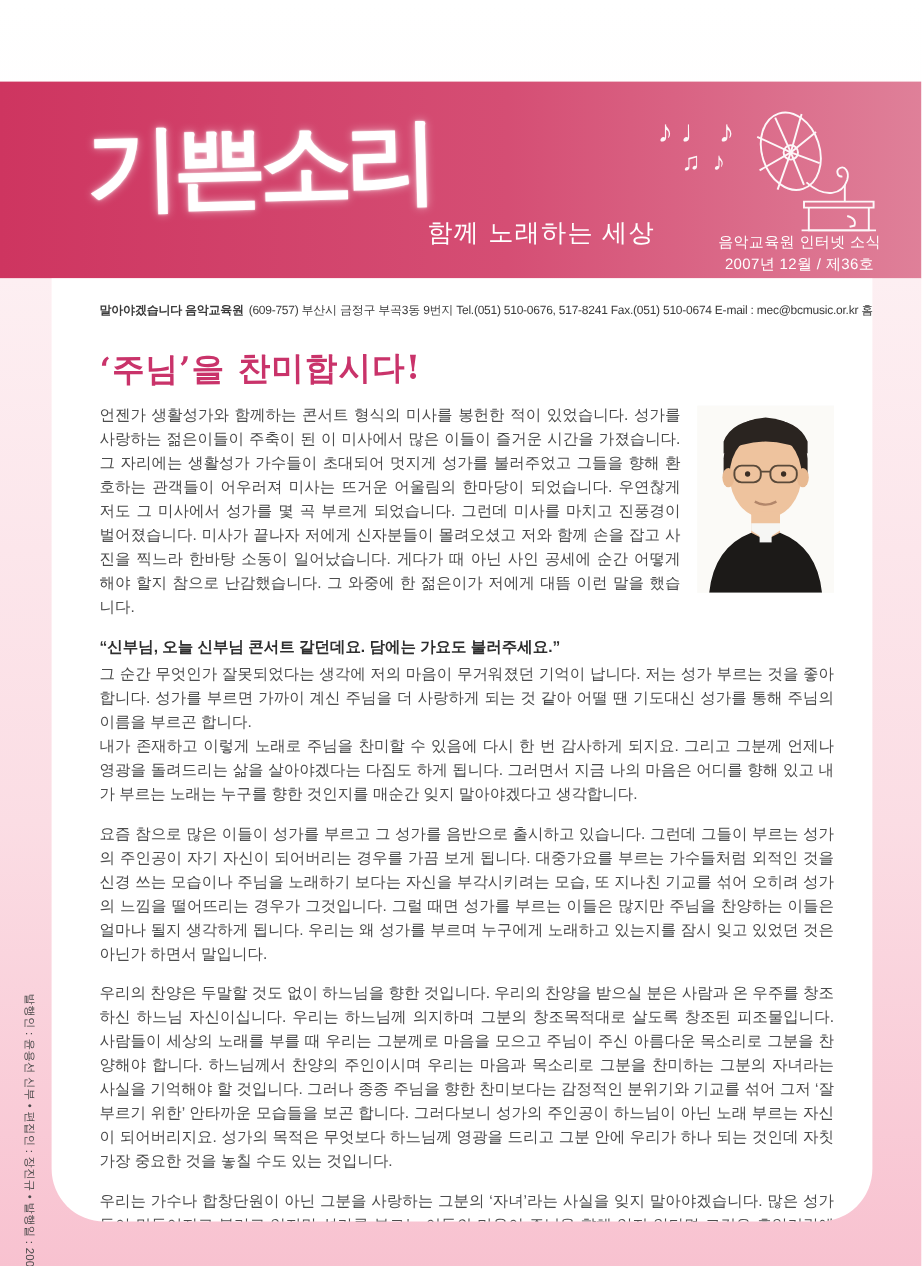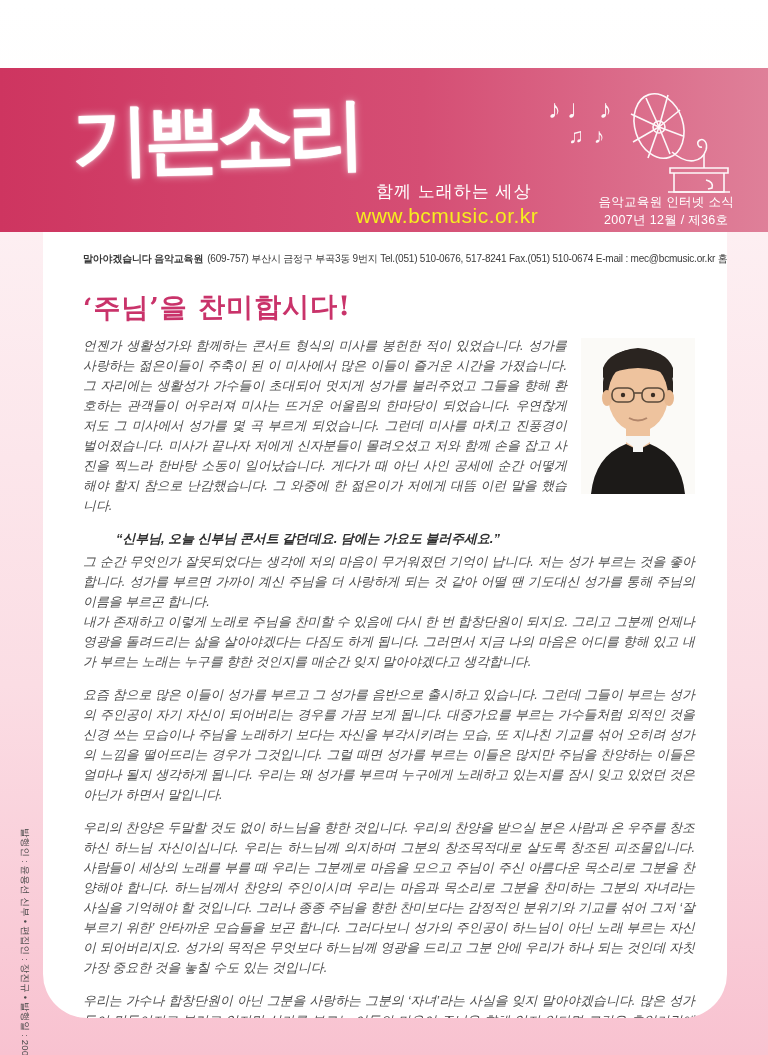--- a/index.html
+++ b/index.html
@@ -6,21 +6,21 @@
   html,body { width:768px; }
   body { font-family:"Liberation Sans","DejaVu Sans",sans-serif; background:#ffffff; }
   .page { position:relative; width:768px; height:1055px; overflow:hidden; background:linear-gradient(#ffffff,#fdf7f8 60%,#fbf2f4); }
 
   
   .header-band { position:absolute; left:0; top:68px; width:768px; height:164px;
                  background:linear-gradient(90deg,#ce3560 0%,#d54e74 55%,#df8099 100%); }
   .logo { position:absolute; left:72px; top:18px; font-size:78px; font-weight:700; color:#ffffff;
           letter-spacing:-6px; font-family:"DejaVu Serif","Liberation Serif",serif;
           text-shadow:0 0 8px rgba(255,255,255,.55), 0 0 2px rgba(255,255,255,.8); transform:rotate(-1.5deg); }
-  .tagline { position:absolute; left:376px; top:112px; font-size:17px; color:#ffffff; letter-spacing:1px; }
+  .tagline { position:absolute; left:356px; top:112px; font-size:21px; color:#ffffff; letter-spacing:1px; }
   .site-url { position:absolute; left:356px; top:136px; font-size:21px; color:#f6ee1e; letter-spacing:.5px; }
   .issue-box { position:absolute; right:34px; top:126px; text-align:center; color:#ffffff;
                font-weight:400; font-size:12.5px; line-height:1.4; letter-spacing:.3px; }
   .notes { position:absolute; color:#ffffff; opacity:.95; }
   .notes.n1 { left:548px; top:26px; font-size:26px; letter-spacing:6px; }
   .notes.n2 { left:568px; top:56px; font-size:21px; letter-spacing:10px; }
   .gramo { position:absolute; right:32px; top:12px; }
 
   
   .main-wrap { position:absolute; left:0; top:232px; width:768px; height:823px;
@@ -35,32 +35,31 @@
   
   .contact-bar { white-space:nowrap; font-size:10px; color:#3a3a3a; letter-spacing:-0.2px; padding-top:4px; }
   .contact-bar .org { font-weight:700; margin-right:4px; }
 
   
   .article { margin-top:22px; }
   .article h1 { font-size:27px; font-weight:700; color:#c9336a; letter-spacing:1px; margin-bottom:12px;
                 font-family:"DejaVu Serif","Liberation Serif",serif; transform:rotate(-.4deg); }
   .photo { float:right; width:114px; height:156px; margin:2px 0 10px 14px; background:#fbfbf9; }
   .article p { font-size:12.9px; line-height:1.55; color:#4b4b4b; margin-bottom:13px;
-               text-align:justify; white-space:pre-line;font-style:italic; }
-  .article p.quote { font-weight:700; color:#2e2e2e; margin-bottom:3px;margin-left:33px; }
+               text-align:justify; white-space:pre-line; }
+  .article p.quote { font-weight:700; color:#2e2e2e; margin-bottom:3px; }
 </style>
 </head>
 <body>
 
 <div class="page">
 
   <div class="header-band">
     <div class="logo">기쁜소리</div>
     <div class="tagline">함께 노래하는 세상</div>
-    <div class="site-url">www.bcmusic.or.kr</div>
     <div class="issue-box">
       <div>음악교육원 인터넷 소식</div>
       <div>2007년  12월  /  제36호</div>
     </div>
     <span class="notes n1">♪♩♪</span>
     <span class="notes n2">♫♪</span>
     <svg class="gramo" width="118" height="118" viewBox="0 0 118 118" fill="none" stroke="#ffffff" stroke-width="1.6" opacity="0.95">
       <ellipse cx="41" cy="46" rx="24" ry="33" transform="rotate(-18 41 46)"></ellipse>
       <circle cx="41" cy="47" r="6"></circle>
       <line x1="41" y1="47" x2="28" y2="18"></line>
@@ -107,21 +106,21 @@
             <rect x="45" y="88" width="24" height="22" fill="#eec39e"></rect>
             <path d="M10 156 Q14 118 45 106 L57 112 L69 106 Q100 118 104 156 Z" fill="#1c1a18"></path>
             <path d="M45 104 L57 112 L69 104 L69 98 L45 98 Z" fill="#f6f6f4"></path>
             <rect x="52" y="104" width="10" height="10" fill="#f6f6f4"></rect>
           </svg>
         </div>
 
         <p>언젠가 생활성가와 함께하는 콘서트 형식의 미사를 봉헌한 적이 있었습니다. 성가를 사랑하는 젊은이들이 주축이 된 이 미사에서 많은 이들이 즐거운 시간을 가졌습니다. 그 자리에는 생활성가 가수들이 초대되어 멋지게 성가를 불러주었고 그들을 향해 환호하는 관객들이 어우러져 미사는 뜨거운 어울림의 한마당이 되었습니다. 우연찮게 저도 그 미사에서 성가를 몇 곡 부르게 되었습니다. 그런데 미사를 마치고 진풍경이 벌어졌습니다. 미사가 끝나자 저에게 신자분들이 몰려오셨고 저와 함께 손을 잡고 사진을 찍느라 한바탕 소동이 일어났습니다. 게다가 때 아닌 사인 공세에 순간 어떻게 해야 할지 참으로 난감했습니다. 그 와중에 한 젊은이가 저에게 대뜸 이런 말을 했습니다.</p>
         <p class="quote">“신부님, 오늘 신부님 콘서트 같던데요. 담에는 가요도 불러주세요.”</p>
         <p>그 순간 무엇인가 잘못되었다는 생각에 저의 마음이 무거워졌던 기억이 납니다. 저는 성가 부르는 것을 좋아합니다. 성가를 부르면 가까이 계신 주님을 더 사랑하게 되는 것 같아 어떨 땐 기도대신 성가를 통해 주님의 이름을 부르곤 합니다.
-내가 존재하고 이렇게 노래로 주님을 찬미할 수 있음에 다시 한 번 합창단원이 되지요. 그리고 그분께 언제나 영광을 돌려드리는 삶을 살아야겠다는 다짐도 하게 됩니다. 그러면서 지금 나의 마음은 어디를 향해 있고 내가 부르는 노래는 누구를 향한 것인지를 매순간 잊지 말아야겠다고 생각합니다.</p>
+내가 존재하고 이렇게 노래로 주님을 찬미할 수 있음에 다시 한 번 감사하게 되지요. 그리고 그분께 언제나 영광을 돌려드리는 삶을 살아야겠다는 다짐도 하게 됩니다. 그러면서 지금 나의 마음은 어디를 향해 있고 내가 부르는 노래는 누구를 향한 것인지를 매순간 잊지 말아야겠다고 생각합니다.</p>
         <p>요즘 참으로 많은 이들이 성가를 부르고 그 성가를 음반으로 출시하고 있습니다. 그런데 그들이 부르는 성가의 주인공이 자기 자신이 되어버리는 경우를 가끔 보게 됩니다. 대중가요를 부르는 가수들처럼 외적인 것을 신경 쓰는 모습이나 주님을 노래하기 보다는 자신을 부각시키려는 모습, 또 지나친 기교를 섞어 오히려 성가의 느낌을 떨어뜨리는 경우가 그것입니다. 그럴 때면 성가를 부르는 이들은 많지만 주님을 찬양하는 이들은 얼마나 될지 생각하게 됩니다. 우리는 왜 성가를 부르며 누구에게 노래하고 있는지를 잠시 잊고 있었던 것은 아닌가 하면서 말입니다.</p>
         <p>우리의 찬양은 두말할 것도 없이 하느님을 향한 것입니다. 우리의 찬양을 받으실 분은 사람과 온 우주를 창조하신 하느님 자신이십니다. 우리는 하느님께 의지하며 그분의 창조목적대로 살도록 창조된 피조물입니다. 사람들이 세상의 노래를 부를 때 우리는 그분께로 마음을 모으고 주님이 주신 아름다운 목소리로 그분을 찬양해야 합니다. 하느님께서 찬양의 주인이시며 우리는 마음과 목소리로 그분을 찬미하는 그분의 자녀라는 사실을 기억해야 할 것입니다. 그러나 종종 주님을 향한 찬미보다는 감정적인 분위기와 기교를 섞어 그저 ‘잘 부르기 위한’ 안타까운 모습들을 보곤 합니다. 그러다보니 성가의 주인공이 하느님이 아닌 노래 부르는 자신이 되어버리지요. 성가의 목적은 무엇보다 하느님께 영광을 드리고 그분 안에 우리가 하나 되는 것인데 자칫 가장 중요한 것을 놓칠 수도 있는 것입니다.</p>
         <p>우리는 가수나 합창단원이 아닌 그분을 사랑하는 그분의 ‘자녀’라는 사실을 잊지 말아야겠습니다. 많은 성가들이 만들어지고 불리고 있지만 성가를 부르는 이들의 마음이 주님을 향해 있지 않다면 그것은 흥얼거림에 불과할 것입니다. 이제 진정 우리는 노래가 아닌 ‘찬양’을 해야 할 때입니다. 우리가 듣기 좋은 것이 아닌 하느님께서 원하시는 찬미를 드릴 때입니다.</p>
 
       </div>
     </div>
 
     <div class="side-pub">
       <span>발행인 : 윤용선 신부  •  편집인 : 장진규  •  발행일 : 2007년 12월 5일(월간)  •  발행처 : </span>
     </div>

